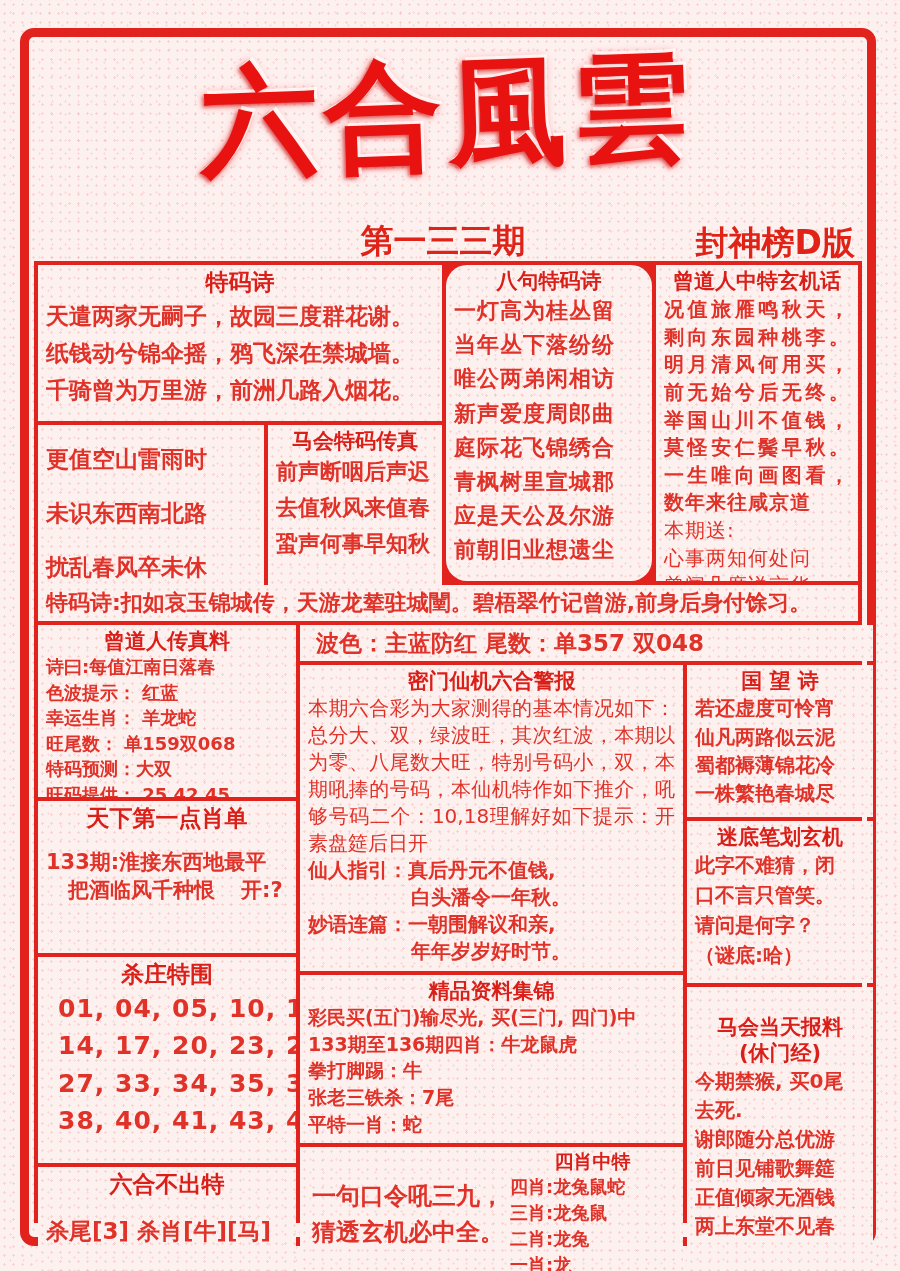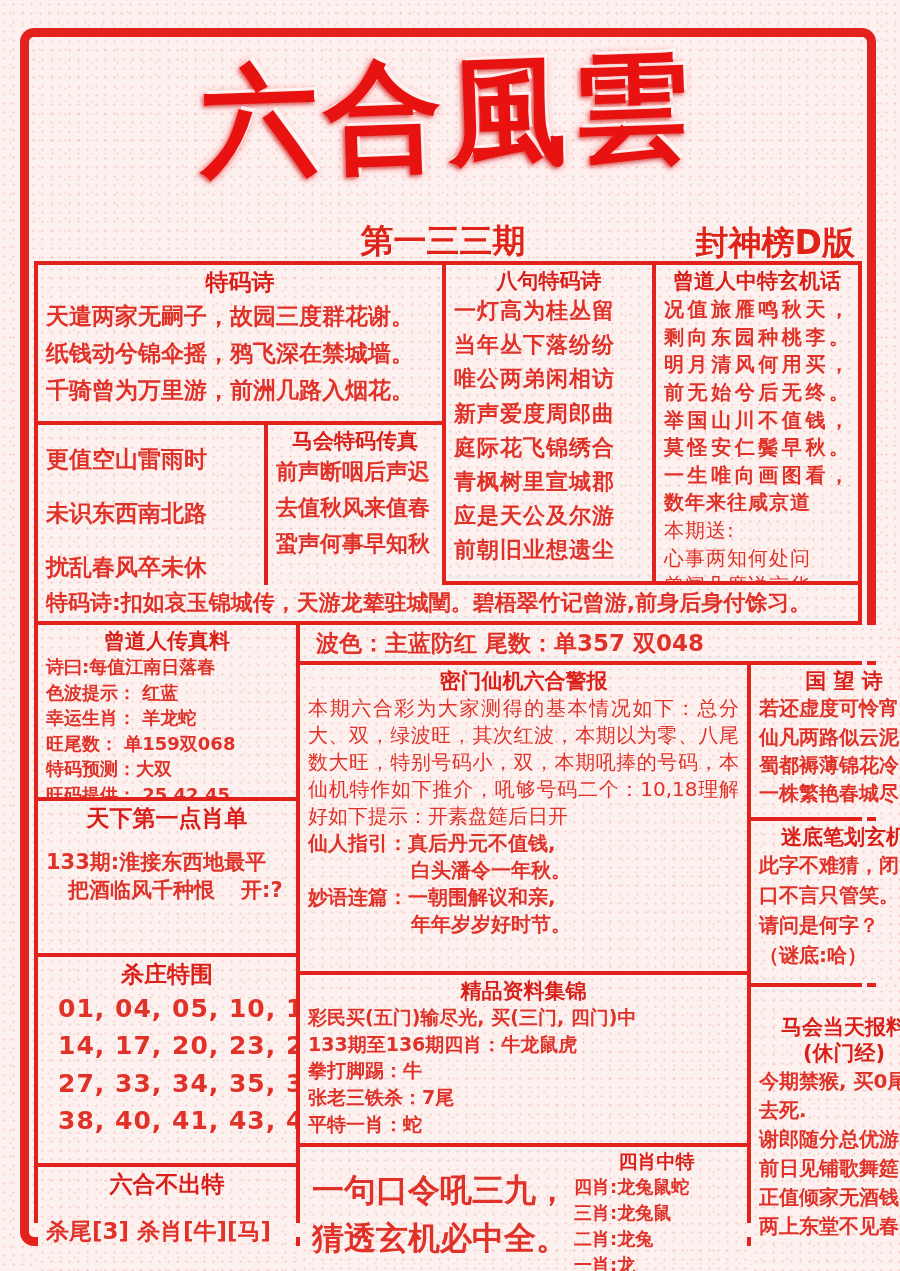--- a/index.html
+++ b/index.html
@@ -46,21 +46,21 @@
   .cell{padding:3px 8px;overflow:hidden;color:#e03228;}
   .gapcol{display:flex;flex-direction:column;gap:4px;}
   .gaprow{display:flex;flex-direction:row;gap:4px;}
 
   .row-top{height:316px;flex:none;}
   .col-left-top{width:404px;flex:none;}
   .cell-teme{height:150px;flex:none;}
   .row-bc{flex:1;}
   .cell-b{width:210px;flex:none;}
   .cell-c{flex:1;}
-  .cell-eight{width:190px;flex:none;}
+  .cell-eight{width:190px;flex:none;border-radius:21px;}
   .cell-zengdao{flex:1;}
 
   .cell-strip{height:30px;flex:none;display:flex;align-items:center;
     font-size:22px;font-weight:800;white-space:nowrap;}
 
   .row-bottom{flex:1;}
   .col-left-bottom{width:258px;flex:none;}
   .cell-g{height:166px;flex:none;}
   .cell-h{height:146px;flex:none;}
   .cell-i{height:200px;flex:none;}
@@ -89,21 +89,21 @@
   .lines-e{font-size:20px;font-weight:400;line-height:1.38;letter-spacing:1px;}
   .g-line{font-size:18px;font-weight:700;line-height:1.42;white-space:nowrap;}
   .h-line1{font-size:21px;font-weight:700;margin-top:14px;white-space:nowrap;}
   .h-line2{font-size:21px;font-weight:700;padding-left:22px;display:flex;gap:26px;white-space:nowrap;}
   .i-row{font-size:25px;font-weight:700;line-height:1.5;letter-spacing:1px;padding-left:12px;white-space:nowrap;}
   .j-line{font-size:23px;font-weight:700;margin-top:16px;white-space:nowrap;}
   .body-l{font-size:20px;font-weight:400;line-height:1.35;text-align:justify;margin:1px 0 0;}
   .l-label-row{font-size:20px;font-weight:700;line-height:1.35;white-space:nowrap;}
   .l-indent{font-size:20px;font-weight:700;line-height:1.35;padding-left:103px;white-space:nowrap;}
   .m-line{font-size:19px;font-weight:700;line-height:1.4;white-space:nowrap;}
-  .kouling{font-size:32px;font-weight:800;line-height:1.5;white-space:nowrap;padding-left:4px;flex:1;}
+  .kouling{font-size:24px;font-weight:800;line-height:1.5;white-space:nowrap;padding-left:4px;flex:1;}
   .sixiao{width:165px;flex:none;}
   .sx-line{font-size:18px;font-weight:700;line-height:1.45;white-space:nowrap;}
   .o-line{font-size:20px;font-weight:700;line-height:1.42;white-space:nowrap;}
   .p-line{font-size:20px;font-weight:700;line-height:1.5;white-space:nowrap;}
   .q-line{font-size:20px;font-weight:700;line-height:1.45;white-space:nowrap;}
   .q-lines{margin-top:0;}
 </style>
 </head>
 <body class="texture">
 

